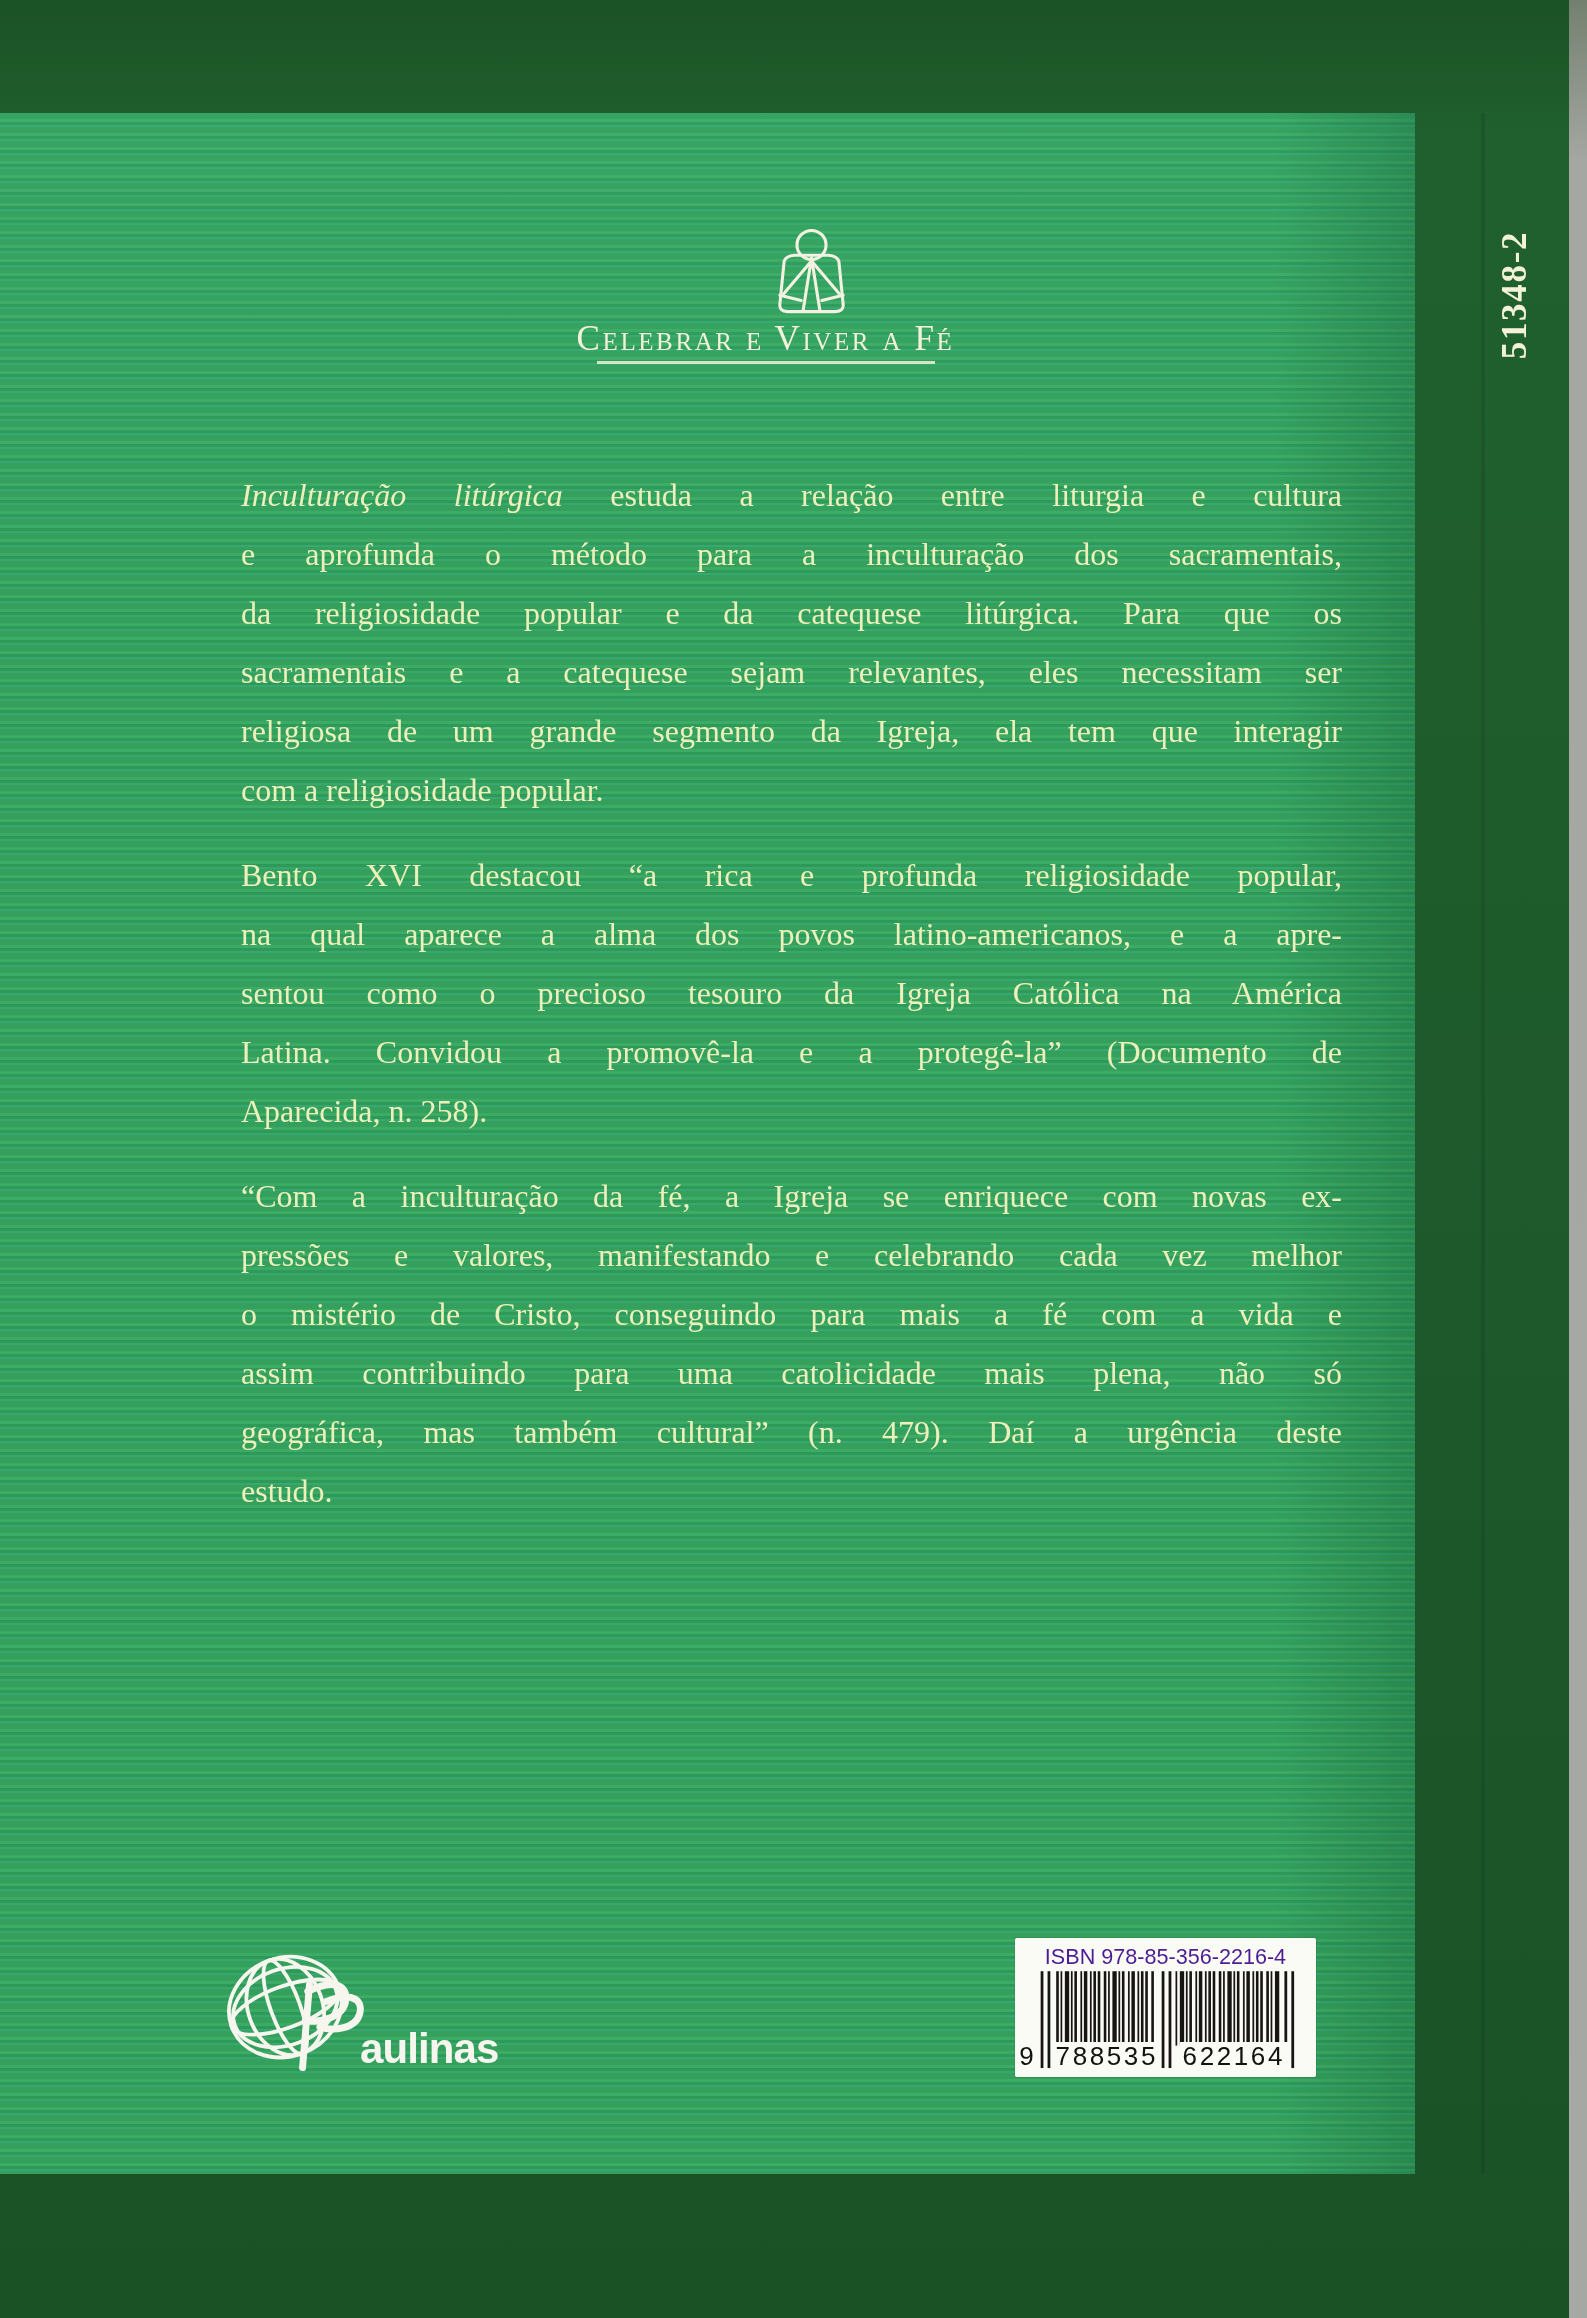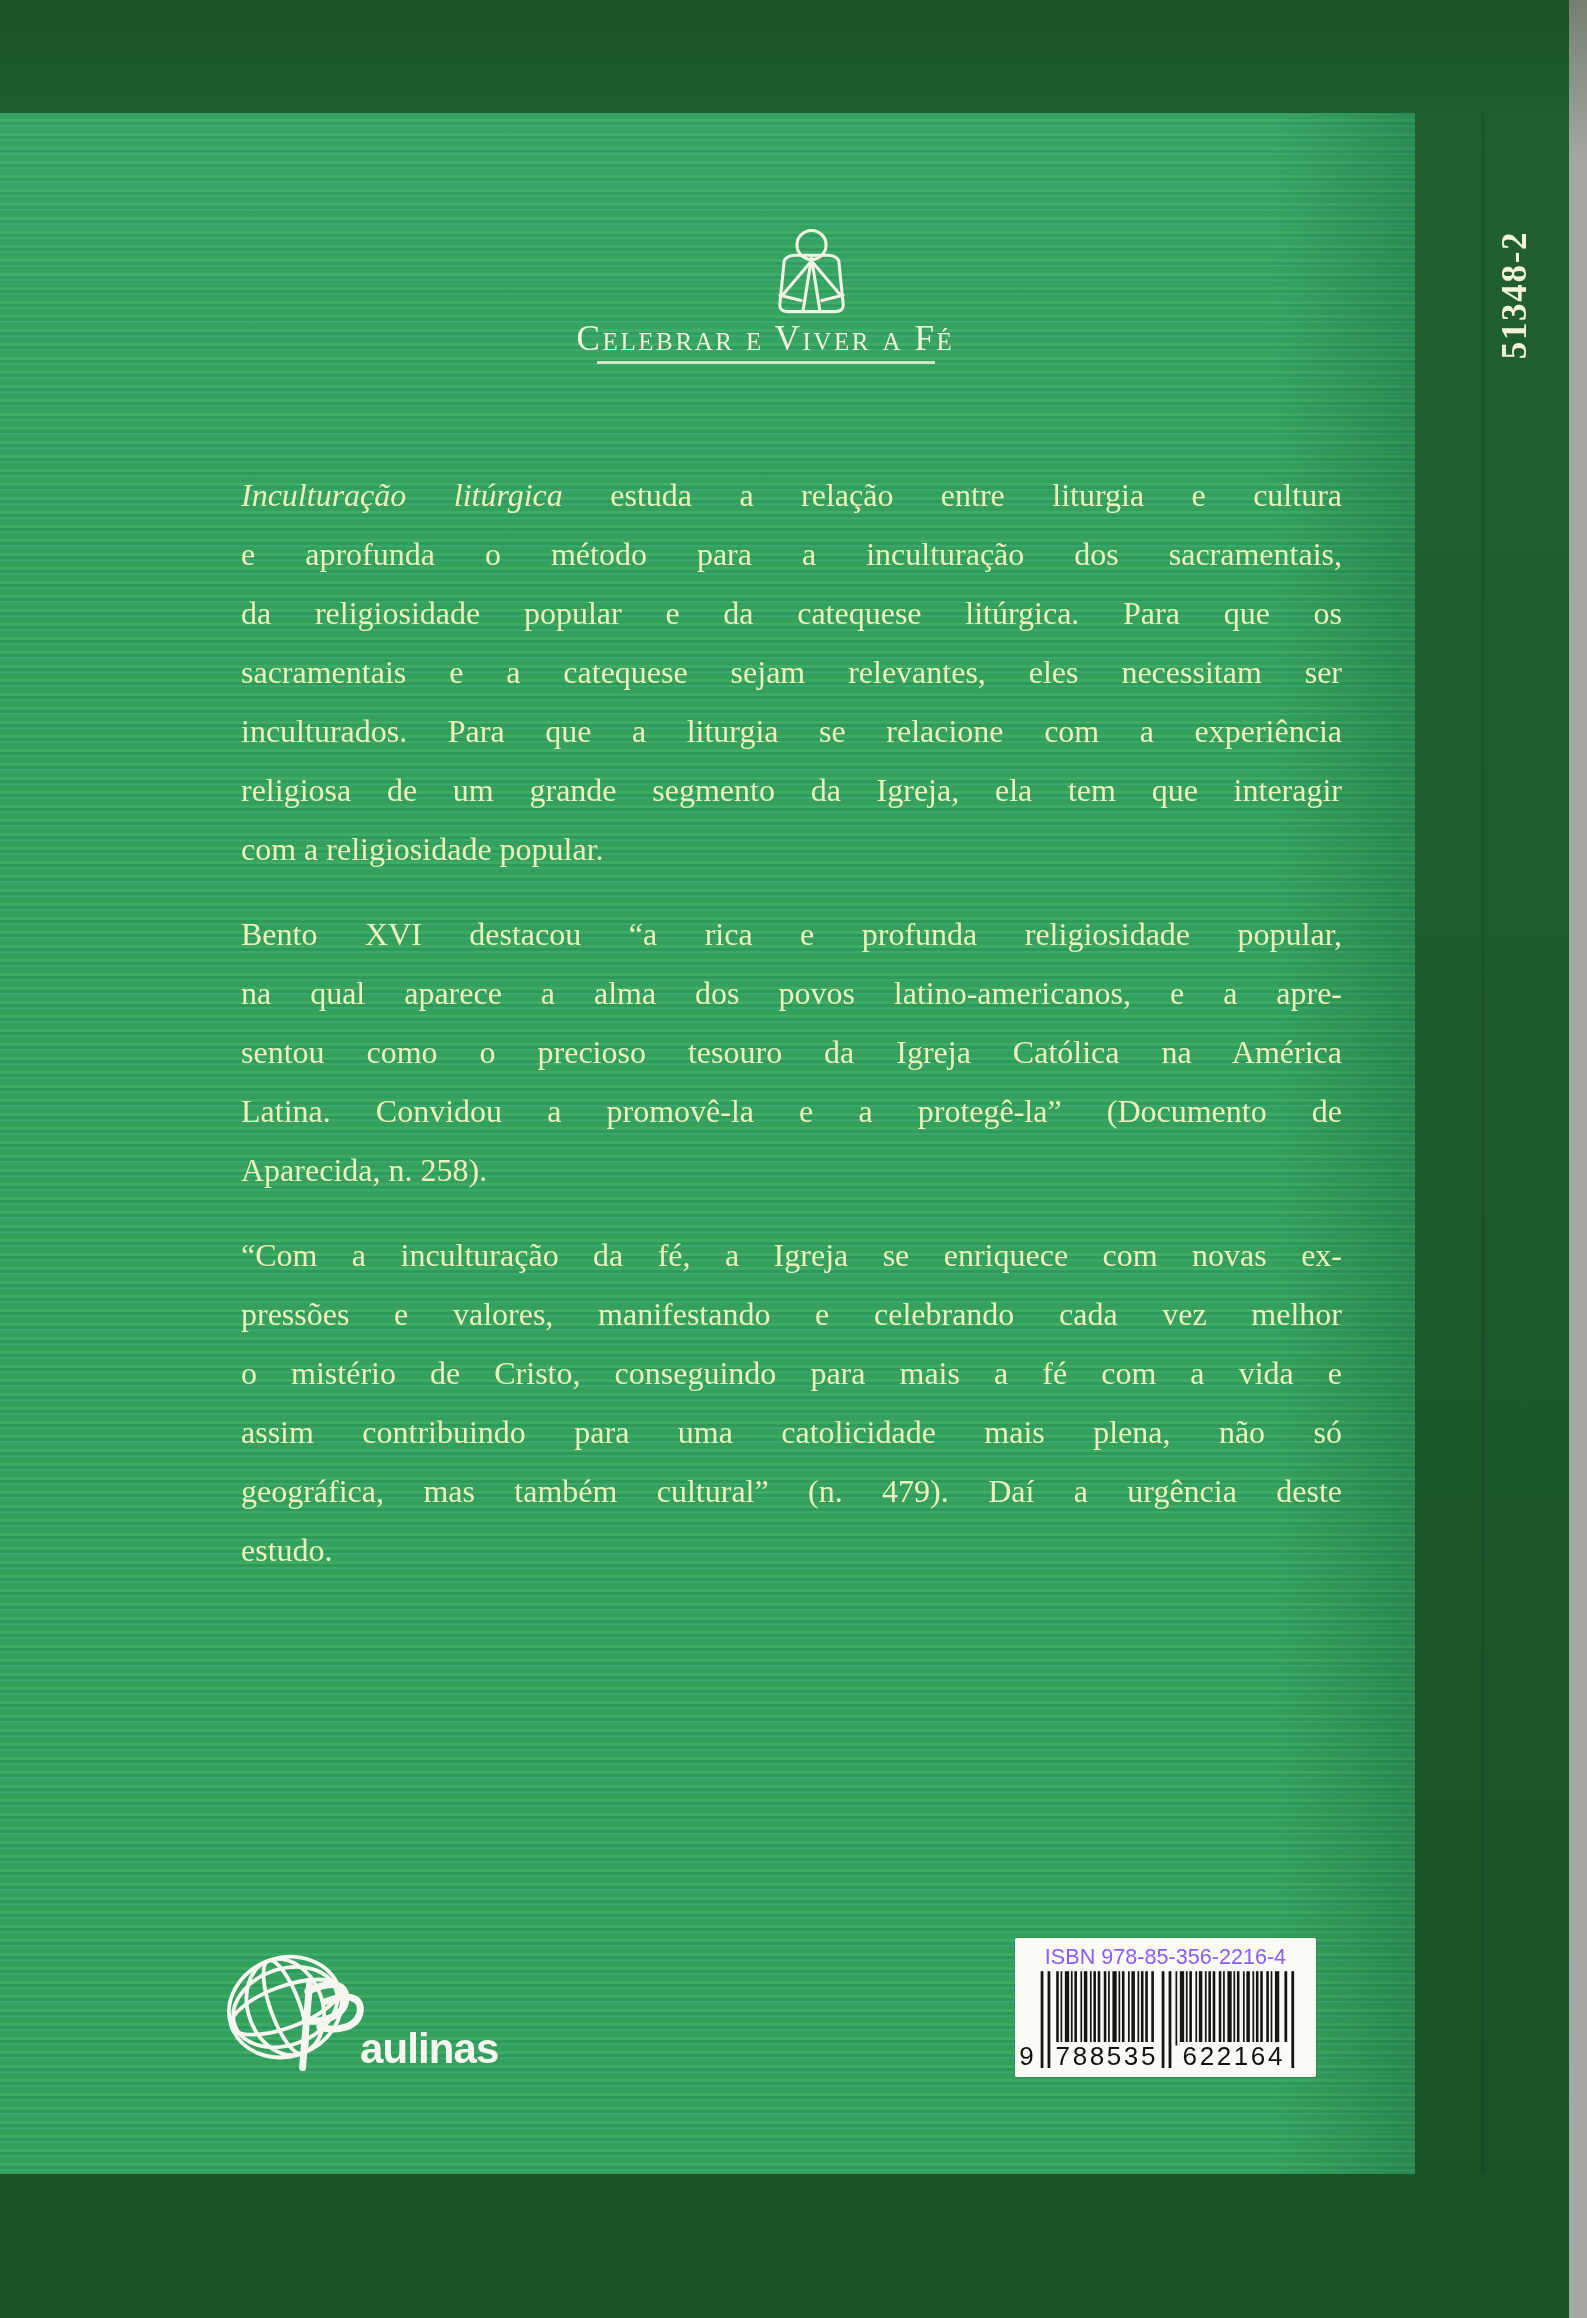--- a/index.html
+++ b/index.html
@@ -72,21 +72,21 @@
     letter-spacing:-0.9px; color:#f6f6ee;
   }
 
   
   .isbn-box{
     position:absolute; left:1015px; top:1825px; width:301px; height:139px;
     background:#fbfbf6; border-radius:1.7px; box-shadow:0 0 0 0.9px rgba(0,0,0,0.08);
   }
   .isbn-label{
     margin-top:6px; text-align:center;
-    font-family:"Liberation Sans", sans-serif; font-size:21.6px; color:#8b5cf6;
+    font-family:"Liberation Sans", sans-serif; font-size:21.6px; color:#4c1d95;
   }
   .barcode{position:absolute; left:17.3px; top:33px; width:268px; height:99px;}
   .barcode-digits{
     position:absolute; left:0; top:104px; width:301px; height:31px;
     font-family:"Liberation Sans", sans-serif; font-size:26px; color:#14120f;
     letter-spacing:2.6px;
   }
   .barcode-digits span{position:absolute; top:0; background:#fbfbf6; padding:0 2.6px; line-height:29px;}
   .barcode-digits .g0{left:1.7px;}
   .barcode-digits .g1{left:38px;}
@@ -111,21 +111,20 @@
     <div class="title-underline"></div>
 
     <div class="spine-code">51348-2</div>
 
     <div class="blurb">
         <div class="para">
           <div class="line"><em>Inculturação litúrgica</em> estuda a relação entre liturgia e cultura</div>
           <div class="line">e aprofunda o método para a inculturação dos sacramentais,</div>
           <div class="line">da religiosidade popular e da catequese litúrgica. Para que os</div>
           <div class="line">sacramentais e a catequese sejam relevantes, eles necessitam ser</div>
-          <div class="line">inculturados. Para que a liturgia se relacione com a experiência</div>
           <div class="line">religiosa de um grande segmento da Igreja, ela tem que interagir</div>
           <div class="line last">com a religiosidade popular.</div>
         </div>
         <div class="para">
           <div class="line">Bento XVI destacou “a rica e profunda religiosidade popular,</div>
           <div class="line">na qual aparece a alma dos povos latino-americanos, e a apre-</div>
           <div class="line">sentou como o precioso tesouro da Igreja Católica na América</div>
           <div class="line">Latina. Convidou a promovê-la e a protegê-la” (Documento de</div>
           <div class="line last">Aparecida, n. 258).</div>
         </div>

